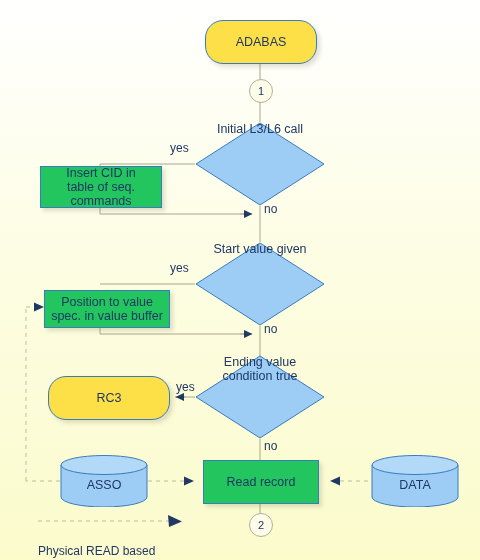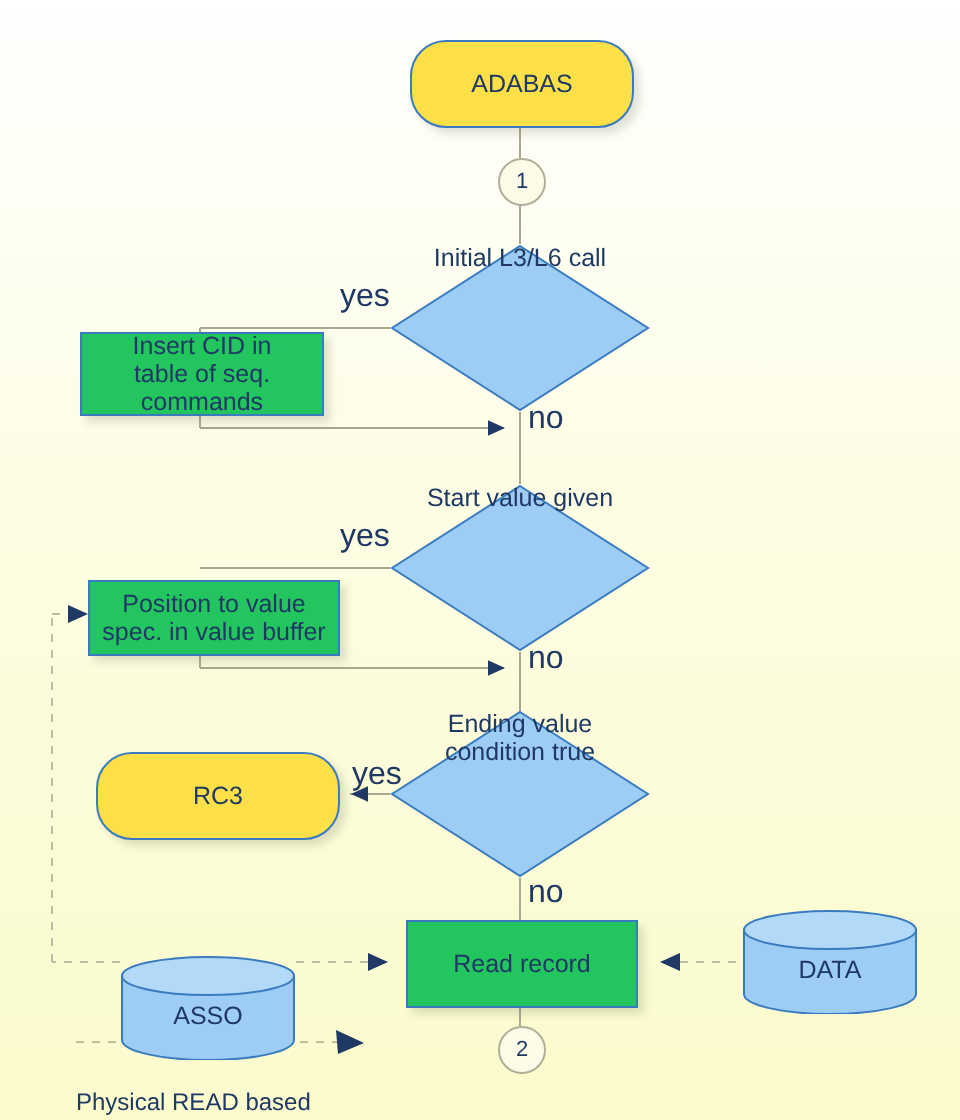--- a/index.html
+++ b/index.html
@@ -106,21 +106,21 @@
     justify-content: center;
     color: #1f3864;
     font-size: 11px;
     z-index: 4;
   }
 
   
   .edge-label {
     position: absolute;
     color: #1f3864;
-    font-size: 16px;
+    font-size: 12px;
     line-height: 13px;
     z-index: 4;
     white-space: nowrap;
   }
 
   
   .caption {
     position: absolute;
     color: #1f3864;
     font-size: 12px;
@@ -237,21 +237,21 @@
       <polygon points="65,1 129,42 65,83 1,42" fill="#9dcdf5" stroke="#3a7bbf" stroke-width="1"></polygon>
     </svg>
     <div class="node-label">Ending value
 condition true</div>
   </div>
 
   <div class="stadium" style="left:48px; top:376px; width:120px; height:42px;">
     <div class="node-label">RC3</div>
   </div>
 
-  <div class="cyl" style="left:60px; top:478px; width:88px; height:52px;">
+  <div class="cyl" style="left:60px; top:455px; width:88px; height:52px;">
     <svg class="cshape" viewBox="0 0 88 52" preserveAspectRatio="none">
       <path d="M1,10 L1,42 A43,10 0 0 0 87,42 L87,10 Z" fill="#9dcdf5" stroke="#3a7bbf" stroke-width="1"></path>
       <ellipse cx="44" cy="10" rx="43" ry="9.5" fill="#b3d9f8" stroke="#3a7bbf" stroke-width="1"></ellipse>
     </svg>
     <div class="node-label" style="margin-top:8px;">ASSO</div>
   </div>
 
   <div class="rect" style="left:203px; top:460px; width:114px; height:42px;">
     <div class="node-label">Read record</div>
   </div>

